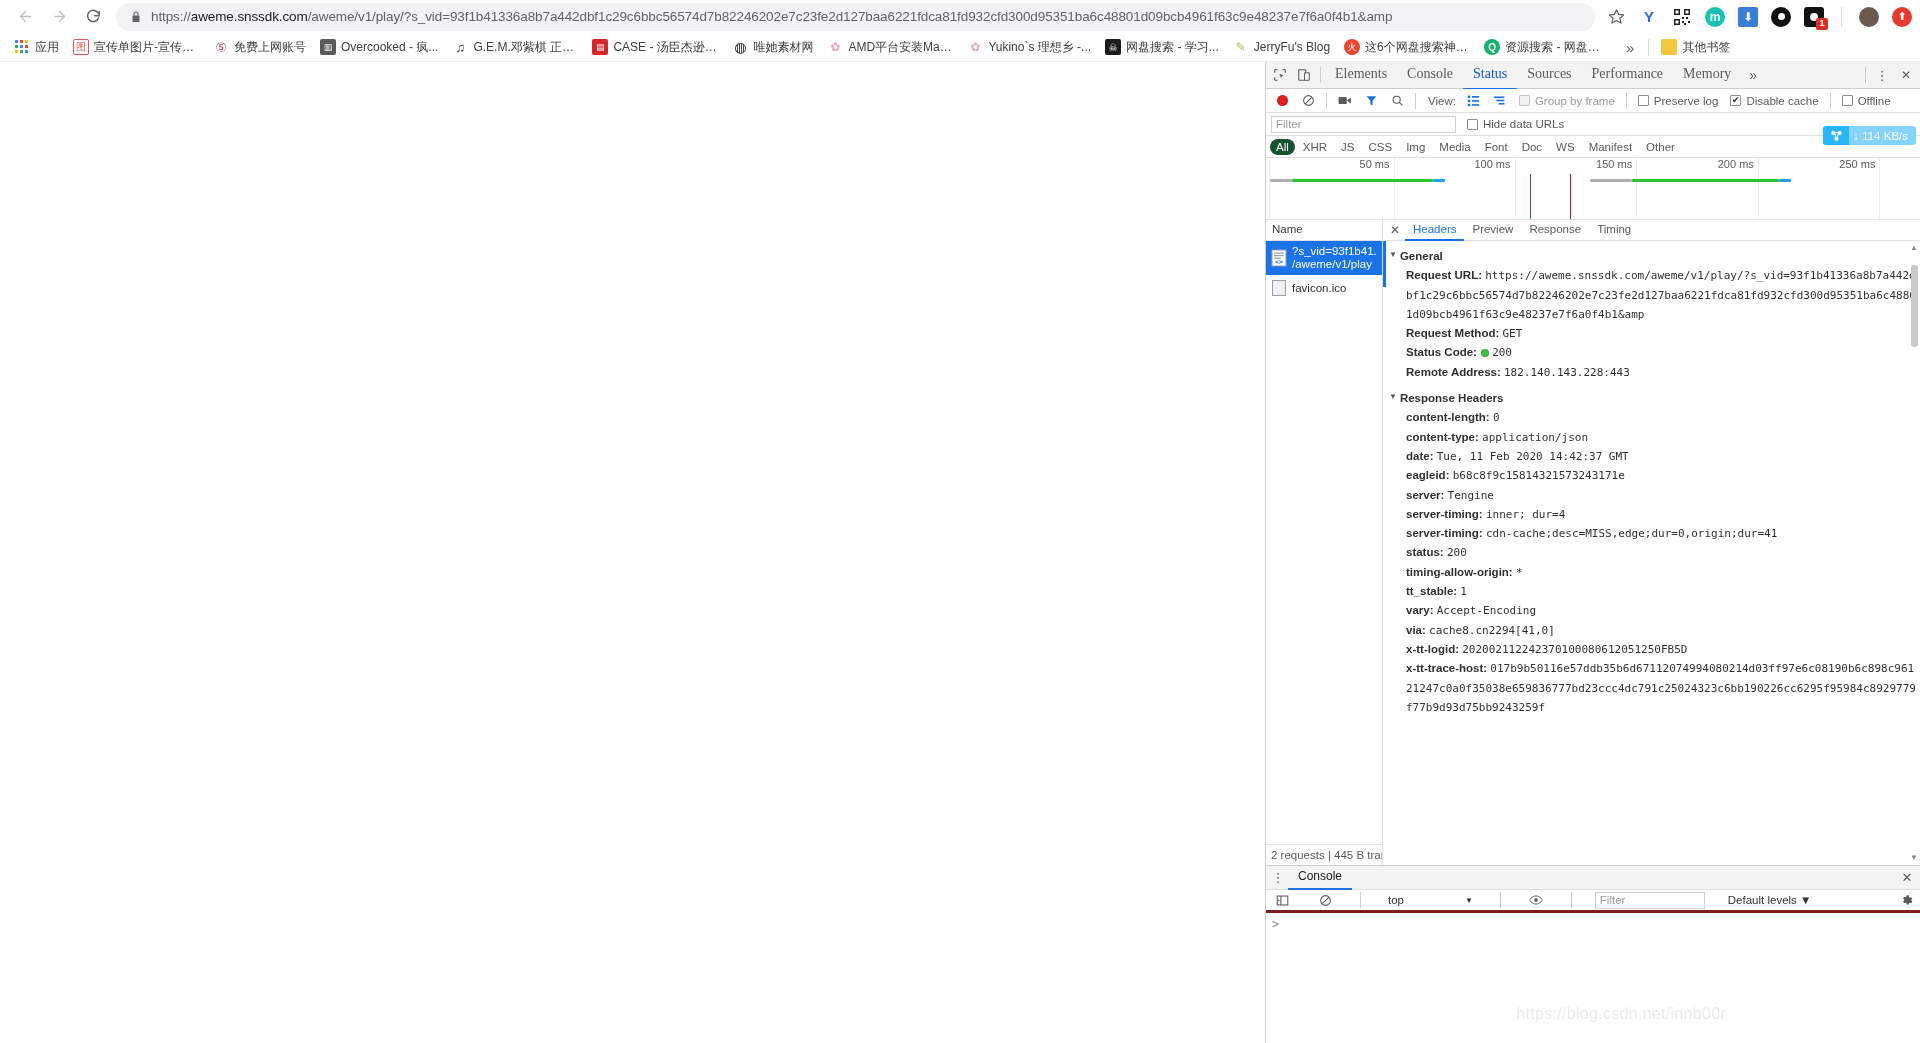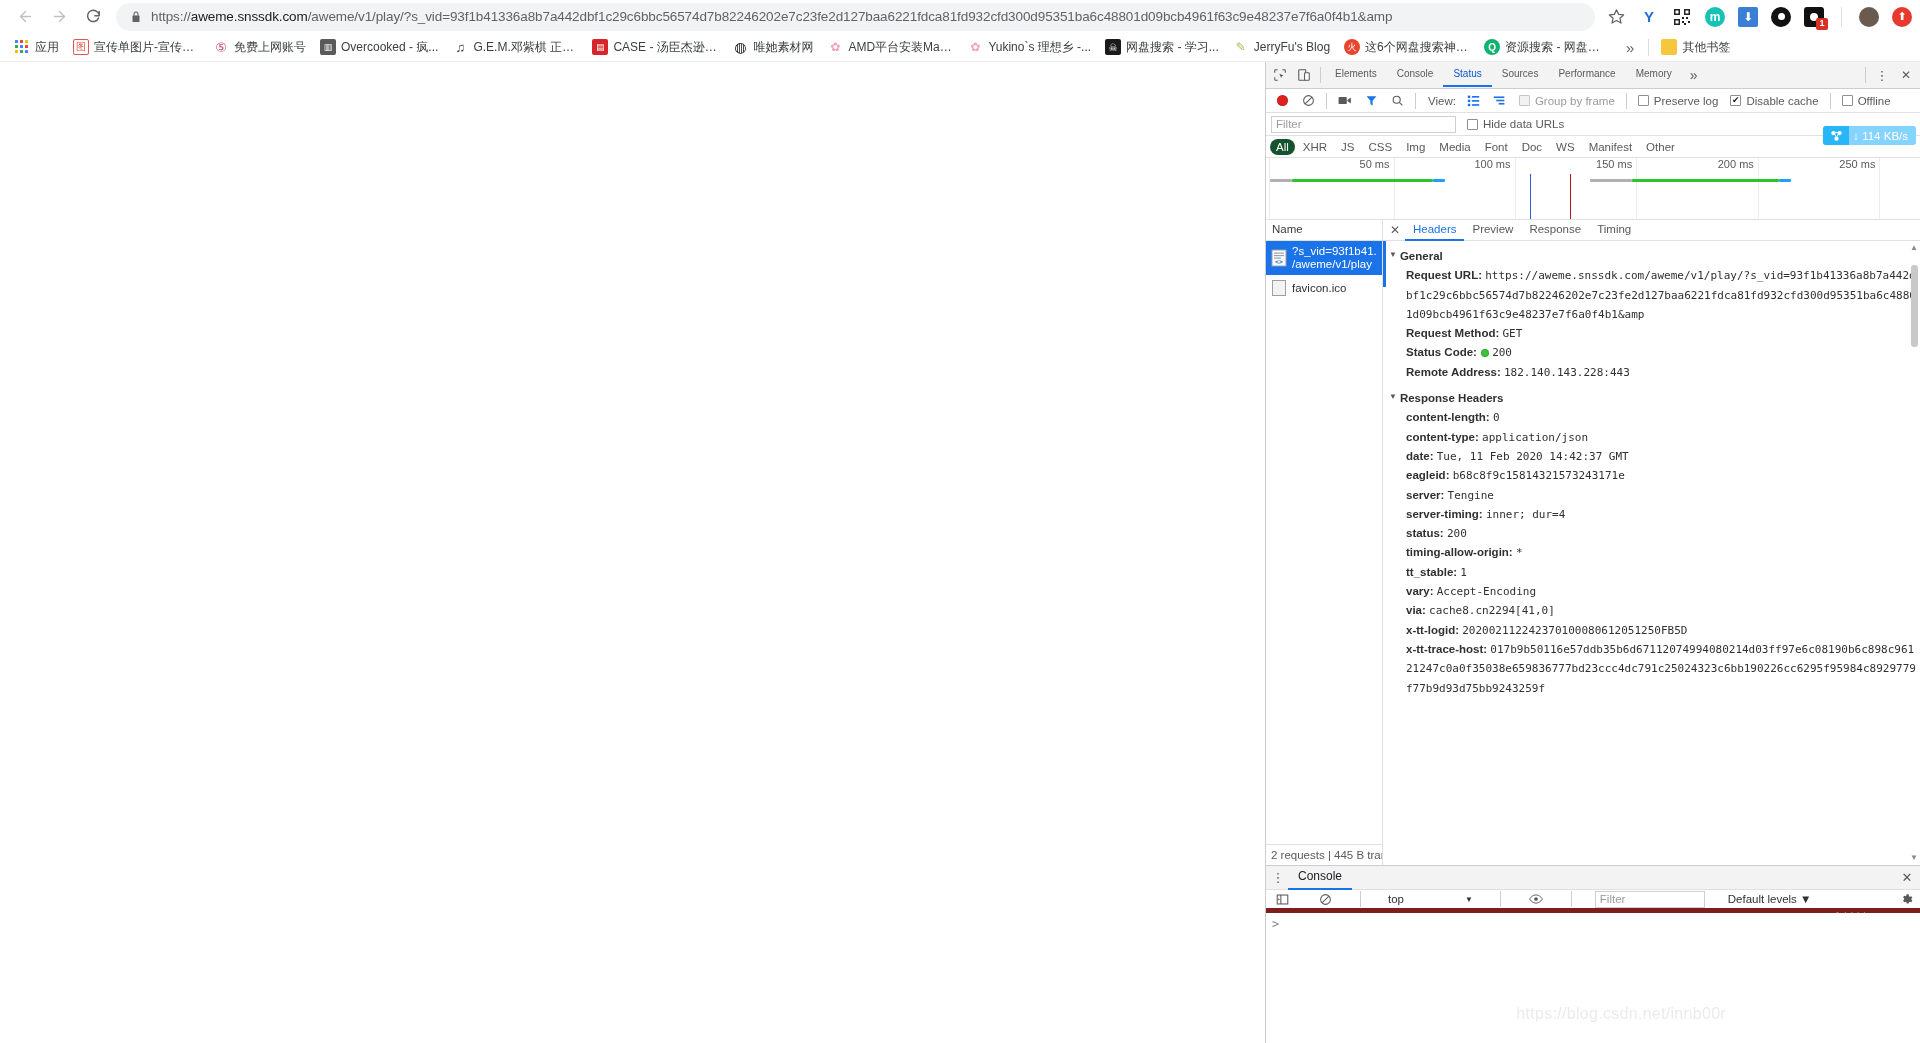--- a/index.html
+++ b/index.html
@@ -87,22 +87,22 @@
   .dt-tabbar {
     height:27px; background:#f3f3f3; border-bottom:1px solid #cdcdcd;
     display:flex; align-items:center; padding:0 2px; flex:0 0 auto;
   }
   .dt-iconbtn {
     width:24px;height:22px;display:flex;align-items:center;justify-content:center;
     color:#5a5a5a; cursor:pointer; border-radius:2px; flex:0 0 auto;
   }
   .dt-vsep { width:1px; height:16px; background:#cdcdcd; margin:0 4px; flex:0 0 auto; }
   .dt-tab {
-    font-size:10px; color:#5a5a5a; padding:5px 10px 6px; cursor:pointer;
-    border-bottom:2px solid transparent; white-space:nowrap; flex:0 0 auto;
+    font-size:14px; color:#5a5a5a; padding:5px 10px 6px; cursor:pointer;
+    border-bottom:2px solid transparent; white-space:nowrap; flex:0 0 auto;font-family:Liberation Serif, serif;
   }
   .dt-tab.active { color:#0b57d0; border-bottom-color:#1a73e8; }
   .dt-more { font-size:14px; color:#5a5a5a; padding:0 8px; cursor:pointer; flex:0 0 auto;}
   .dt-spacer { flex:1 1 auto; }
 
   
   .net-toolbar {
     height:24px; display:flex; align-items:center; padding:0 4px;
     border-bottom:1px solid #e0e0e0; background:#fff; flex:0 0 auto; gap:2px;
   }
@@ -235,21 +235,21 @@
   .kebab { width:20px;height:20px;display:flex;align-items:center;justify-content:center;
            color:#5a5a5a; cursor:pointer; font-size:13px; letter-spacing:0; }
   .drawer-tab {
     font-size:12px; color:#303030; padding:4px 10px 5px; border-bottom:2px solid transparent; cursor:pointer;
   }
   .drawer-tab.active { border-bottom-color:#1a73e8; color:#202124; }
   .drawer-close { margin-left:auto; width:26px;height:22px;display:flex;align-items:center;
                   justify-content:center;color:#5a5a5a;cursor:pointer;font-size:13px; }
   .console-toolbar {
     height:23px; display:flex; align-items:center; gap:19px; padding:0 4px;
-    border-bottom:5px solid #7f1d1d; flex:0 0 auto;
+    border-bottom:3px solid #7f1d1d; flex:0 0 auto;
   }
   .ctx-select {
     display:flex; align-items:center; justify-content:space-between;
     width:100px; font-size:11.5px; color:#303030; padding:0 4px; cursor:pointer;
   }
   .console-filter {
     width:110px; height:17px; border:1px solid #cfcfcf; font-size:11.5px; padding:0 4px;
     font-family:inherit; color:#333;
   }
   .console-filter::placeholder { color:#9b9b9b; }
@@ -641,20 +641,21 @@
           <div class="sec-title" style="margin-top:6px;">
             <span class="tri">▼</span>
             <span>Response Headers</span>
           </div>
           <div class="hdr-row"><span class="hdr-k">content-length:</span> <span class="hdr-v">0</span></div>
           <div class="hdr-row"><span class="hdr-k">content-type:</span> <span class="hdr-v">application/json</span></div>
           <div class="hdr-row"><span class="hdr-k">date:</span> <span class="hdr-v">Tue, 11 Feb 2020 14:42:37 GMT</span></div>
           <div class="hdr-row"><span class="hdr-k">eagleid:</span> <span class="hdr-v">b68c8f9c15814321573243171e</span></div>
           <div class="hdr-row"><span class="hdr-k">server:</span> <span class="hdr-v">Tengine</span></div>
           <div class="hdr-row"><span class="hdr-k">server-timing:</span> <span class="hdr-v">inner; dur=4</span></div>
+          <div class="hdr-row"><span class="hdr-k">server-timing:</span> <span class="hdr-v">cdn-cache;desc=MISS,edge;dur=0,origin;dur=41</span></div>
           <div class="hdr-row"><span class="hdr-k">status:</span> <span class="hdr-v">200</span></div>
           <div class="hdr-row"><span class="hdr-k">timing-allow-origin:</span> <span class="hdr-v">*</span></div>
           <div class="hdr-row"><span class="hdr-k">tt_stable:</span> <span class="hdr-v">1</span></div>
           <div class="hdr-row"><span class="hdr-k">vary:</span> <span class="hdr-v">Accept-Encoding</span></div>
           <div class="hdr-row"><span class="hdr-k">via:</span> <span class="hdr-v">cache8.cn2294[41,0]</span></div>
           <div class="hdr-row"><span class="hdr-k">x-tt-logid:</span> <span class="hdr-v">202002112242370100080612051250FB5D</span></div>
           <div class="hdr-row"><span class="hdr-k">x-tt-trace-host:</span> <span class="hdr-v">017b9b50116e57ddb35b6d67112074994080214d03ff97e6c08190b6c898c96121247c0a0f35038e659836777bd23ccc4dc791c25024323c6bb190226cc6295f95984c8929779f77b9d93d75bb9243259f</span></div>
 
           <div class="detail-scroll">
             <div class="sb-arrow">▲</div>

